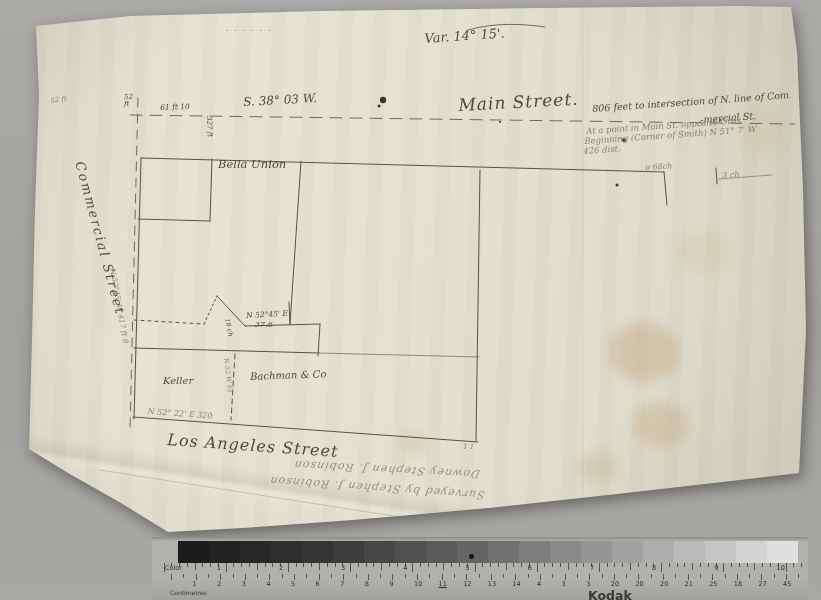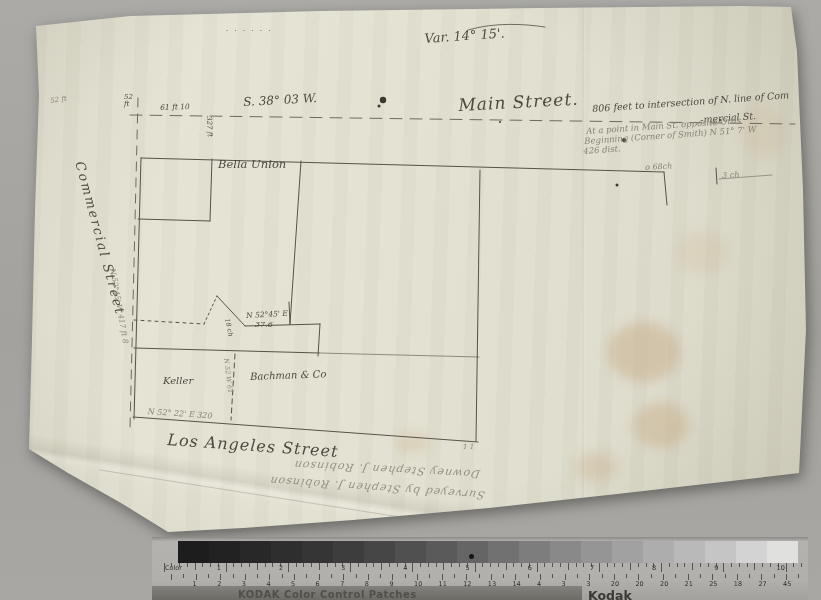--- a/index.html
+++ b/index.html
@@ -321,19 +321,16 @@
         <div class="num" style="left: 483.4px; top: 43px;">20</div>
         <div class="num" style="left: 508px; top: 43px;">20</div>
         <div class="num" style="left: 532.6px; top: 43px;">21</div>
         <div class="num" style="left: 557.2px; top: 43px;">25</div>
         <div class="num" style="left: 581.8px; top: 43px;">18</div>
         <div class="num" style="left: 606.4px; top: 43px;">27</div>
         <div class="num" style="left: 631px; top: 43px;">45</div>
       </div>
     <div class="scale-label" style="left:13px;top:27px;">Color</div>
     <div class="scale-label" style="left:18px;top:52px;font-size:6px;">Centimetres</div>
-    <div class="strip">
-      <div class="strip-text">KODAK Color Control Patches</div>
-    </div>
     <div class="kodak">Kodak</div>
   </div>
 
 </div>
 
 </body></html>

